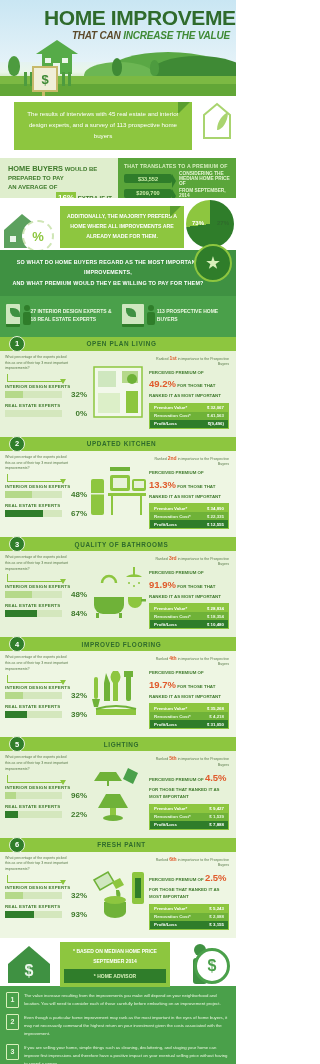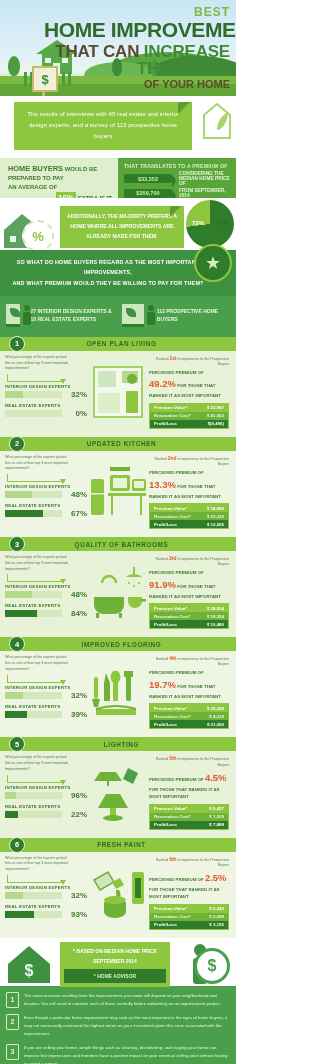--- a/index.html
+++ b/index.html
@@ -26,21 +26,21 @@
   .hero-house .door{position:absolute;left:17px;top:23px;width:7px;height:11px;background:#eaf6ea;}
   .hero-house .win{position:absolute;left:9px;top:18px;width:6px;height:5px;background:#eaf6ea;}
   .hero-house .win2{position:absolute;left:26px;top:18px;width:6px;height:5px;background:#eaf6ea;}
   .sign{position:absolute;left:32px;top:66px;width:22px;height:22px;background:#f0efd8;border:2px solid #c7b96a;display:flex;align-items:center;justify-content:center;color:#3f8a35;font-weight:bold;font-size:13px;}
   .signpost{position:absolute;left:42px;top:86px;width:3px;height:10px;background:#c7b96a;}
   .fence{position:absolute;top:72px;width:3px;height:14px;background:#4d9b3f;}
   .tree{position:absolute;border-radius:50% 50% 45% 45%;background:#4d9b3f;}
   .hero-text{position:absolute;right:6px;top:6px;text-align:right;width:186px;line-height:1;}
   .t-best{color:#7cb943;font-size:12px;font-weight:bold;letter-spacing:1px;}
   .t-main{color:#2f6b2c;font-size:21px;font-weight:bold;letter-spacing:-0.4px;margin-top:1px;white-space:nowrap;}
-  .t-sub{font-size:17px;font-weight:bold;color:#5c4a2a;margin-top:3px;letter-spacing:-0.2px;}
+  .t-sub{font-size:10px;font-weight:bold;color:#5c4a2a;margin-top:3px;letter-spacing:-0.2px;font-style:italic;}
   .t-sub .grn{color:#3f8a35;}
   .t-sub2{font-size:11px;font-weight:bold;color:#5c4a2a;margin-top:2px;}
 
   
   .intro-wrap{position:relative;background:#fff;padding:10px 0 6px 0;height:46px;}
   .intro-box{position:absolute;left:14px;top:6px;width:178px;background:#8dc63f;color:#fff;text-align:center;padding:7px 6px 8px 6px;box-sizing:border-box;font-size:6.2px;line-height:1.75;}
   .intro-corner{position:absolute;left:178px;top:6px;width:0;height:0;border-top:12px solid #5a9e2f;border-right:12px solid transparent;}
   .intro-icon{position:absolute;right:4px;top:4px;width:30px;height:42px;opacity:.75;}
 
   
@@ -148,24 +148,22 @@
       <div class="win2"></div>
       <div class="door"></div>
     </div>
     <div class="fence" style="left:24px;"></div>
     <div class="fence" style="left:30px;"></div>
     <div class="fence" style="left:62px;"></div>
     <div class="fence" style="left:68px;"></div>
     <div class="signpost"></div>
     <div class="sign">$</div>
     <div class="hero-text">
-      <div class="t-best">BEST</div>
       <div class="t-main">HOME IMPROVEMENTS</div>
       <div class="t-sub"><span>THAT CAN </span><span class="grn">INCREASE THE VALUE</span></div>
-      <div class="t-sub2">OF YOUR HOME</div>
     </div>
   </div>
 
   <div class="intro-wrap">
     <div class="intro-box">The results of interviews with 45 real estate and interior design experts, and a survey of 113 prospective home buyers</div>
     <div class="intro-corner"></div>
     <svg class="intro-icon" viewBox="0 0 30 42">
       <path d="M15 4 L28 15 L28 38 L2 38 L2 15 Z" fill="none" stroke="#8dc63f" stroke-width="2"></path>
       <path d="M15 30 C15 20 22 14 26 12 C26 22 20 30 15 30 Z" fill="#8dc63f"></path>
     </svg>

